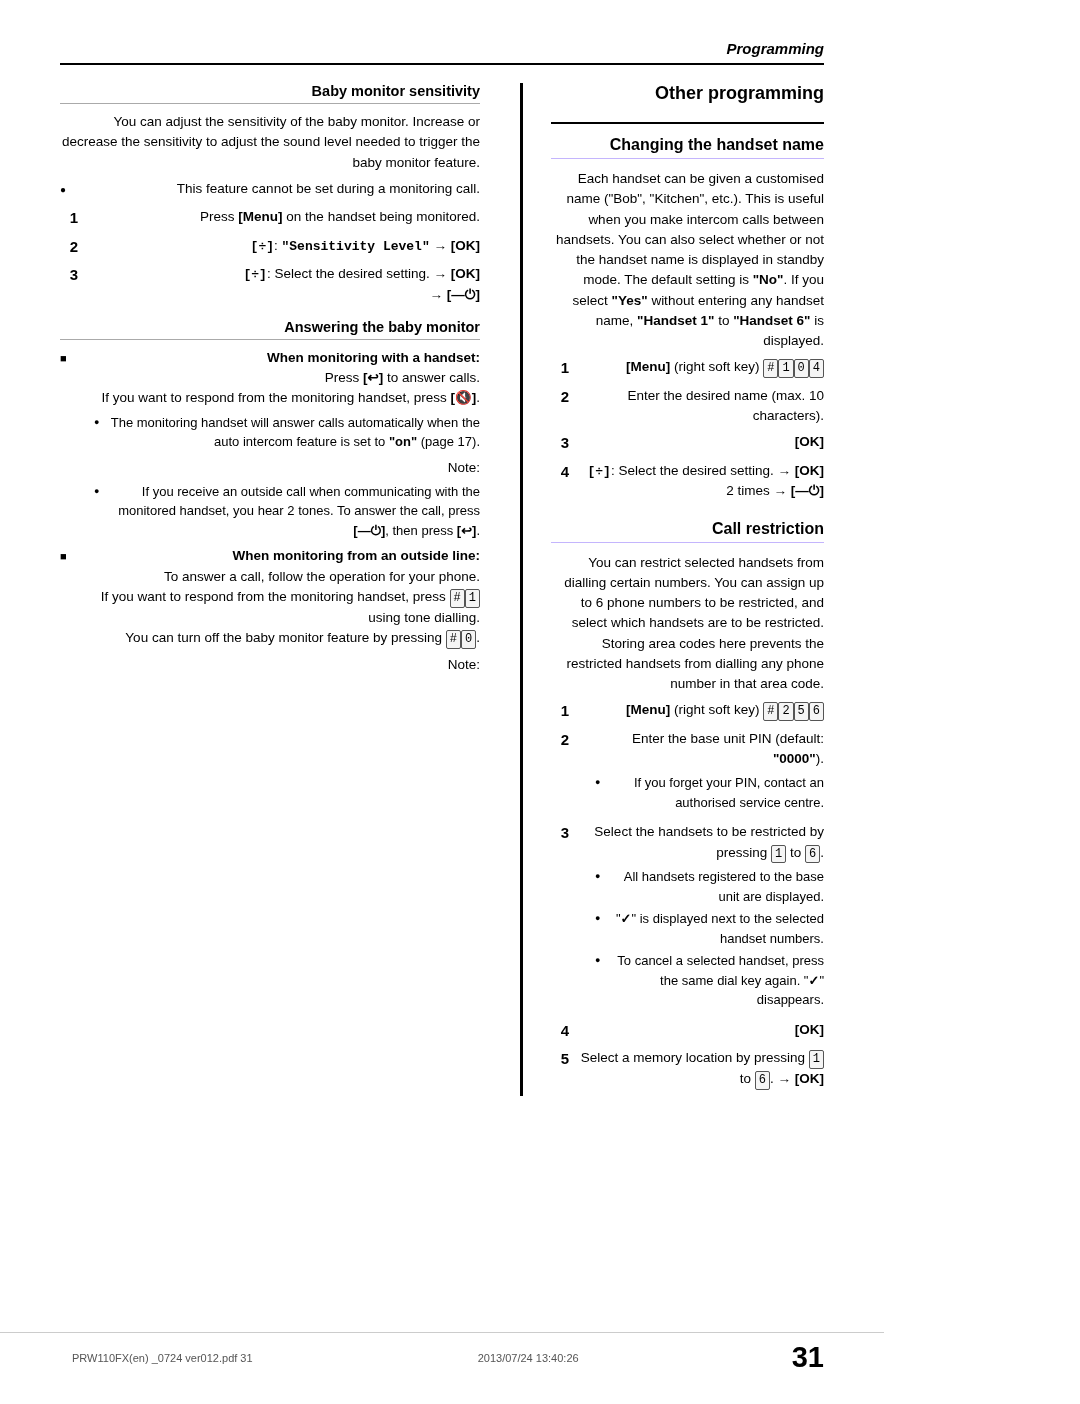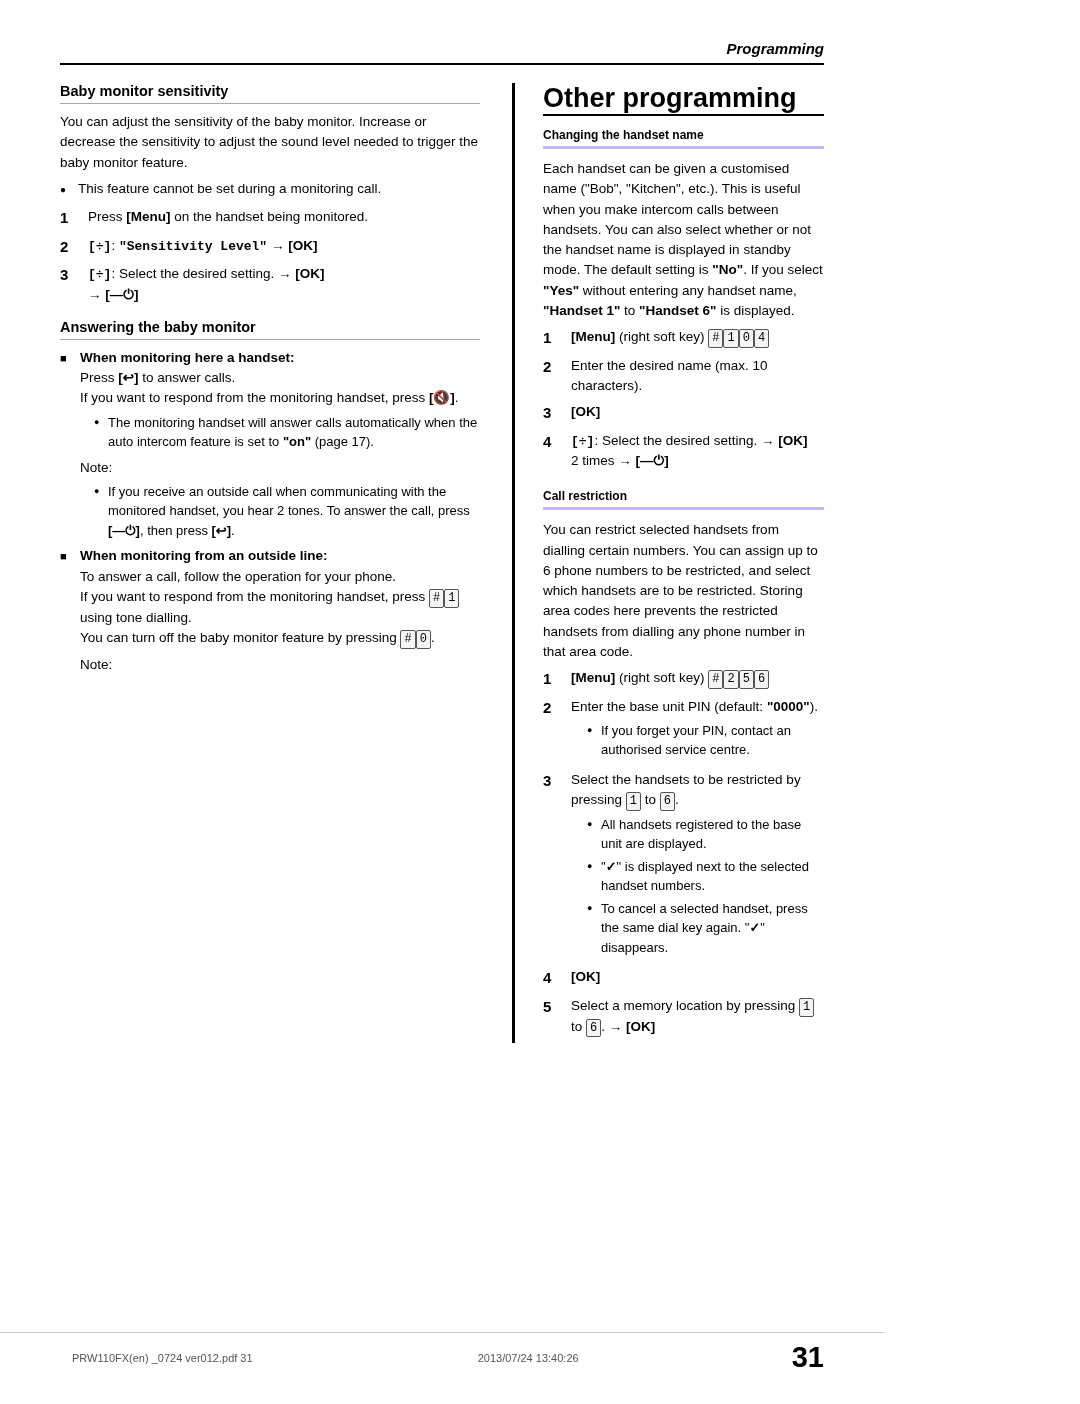--- a/index.html
+++ b/index.html
@@ -28,21 +28,22 @@
       font-weight: bold;
       font-size: 15px;
       border-bottom: 2px solid #000;
       padding-bottom: 6px;
       margin-bottom: 18px;
     }
 
     
     .two-col {
       display: flex;
-      gap: 32px;
+      gap: 40px;
+      text-align: right;
     }
 
     .left-col {
       width: 420px;
       flex-shrink: 0;
     }
 
     .right-col {
       flex: 1;
       border-left: 3px solid #000;
@@ -52,31 +53,31 @@
     
     .section-title-box {
       font-weight: bold;
       font-size: 14.5px;
       border-bottom: 1px solid #aaa;
       padding-bottom: 4px;
       margin-bottom: 8px;
     }
 
     .section-heading-large {
-      font-size: 27px;
+      font-size: 18px;
       font-weight: bold;
       border-bottom: 2px solid #000;
-      padding-bottom: 0;
+      padding-bottom: 18px;
       margin-bottom: 12px;
     }
 
     .section-heading-medium {
-      font-size: 12px;
-      font-weight: bold;
-      border-bottom: 3px solid #c4b5fd;
+      font-size: 16px;
+      font-weight: bold;
+      border-bottom: 1px solid #c4b5fd;
       padding-bottom: 4px;
       margin-bottom: 10px;
     }
 
     
     p { font-size: 13.5px; line-height: 1.5; margin-bottom: 6px; }
 
     
     ul.bullet-list { list-style: none; padding-left: 0; margin-bottom: 8px; }
     ul.bullet-list > li {
@@ -242,21 +243,21 @@
           </li>
         </ol>
       </div>
 
       <div style="margin-top:14px;">
         <div class="section-title-box">Answering the baby monitor</div>
 
         <ul class="sq-list">
 
           <li>
-            <strong>When monitoring here a handset:</strong><br>
+            <strong>When monitoring with a handset:</strong><br>
             Press <strong>[↩]</strong> to answer calls.<br>
             If you want to respond from the monitoring handset, press <strong>[🔇]</strong>.
             <ul class="sub-bullet">
               <li>The monitoring handset will answer calls automatically when the auto intercom feature is set to <strong>"on"</strong> (page 17).</li>
             </ul>
             <div class="note-label">Note:</div>
             <ul class="sub-bullet">
               <li>If you receive an outside call when communicating with the monitored handset, you hear 2 tones. To answer the call, press <strong>[—⏻]</strong>, then press <strong>[↩]</strong>.</li>
             </ul>
           </li>

